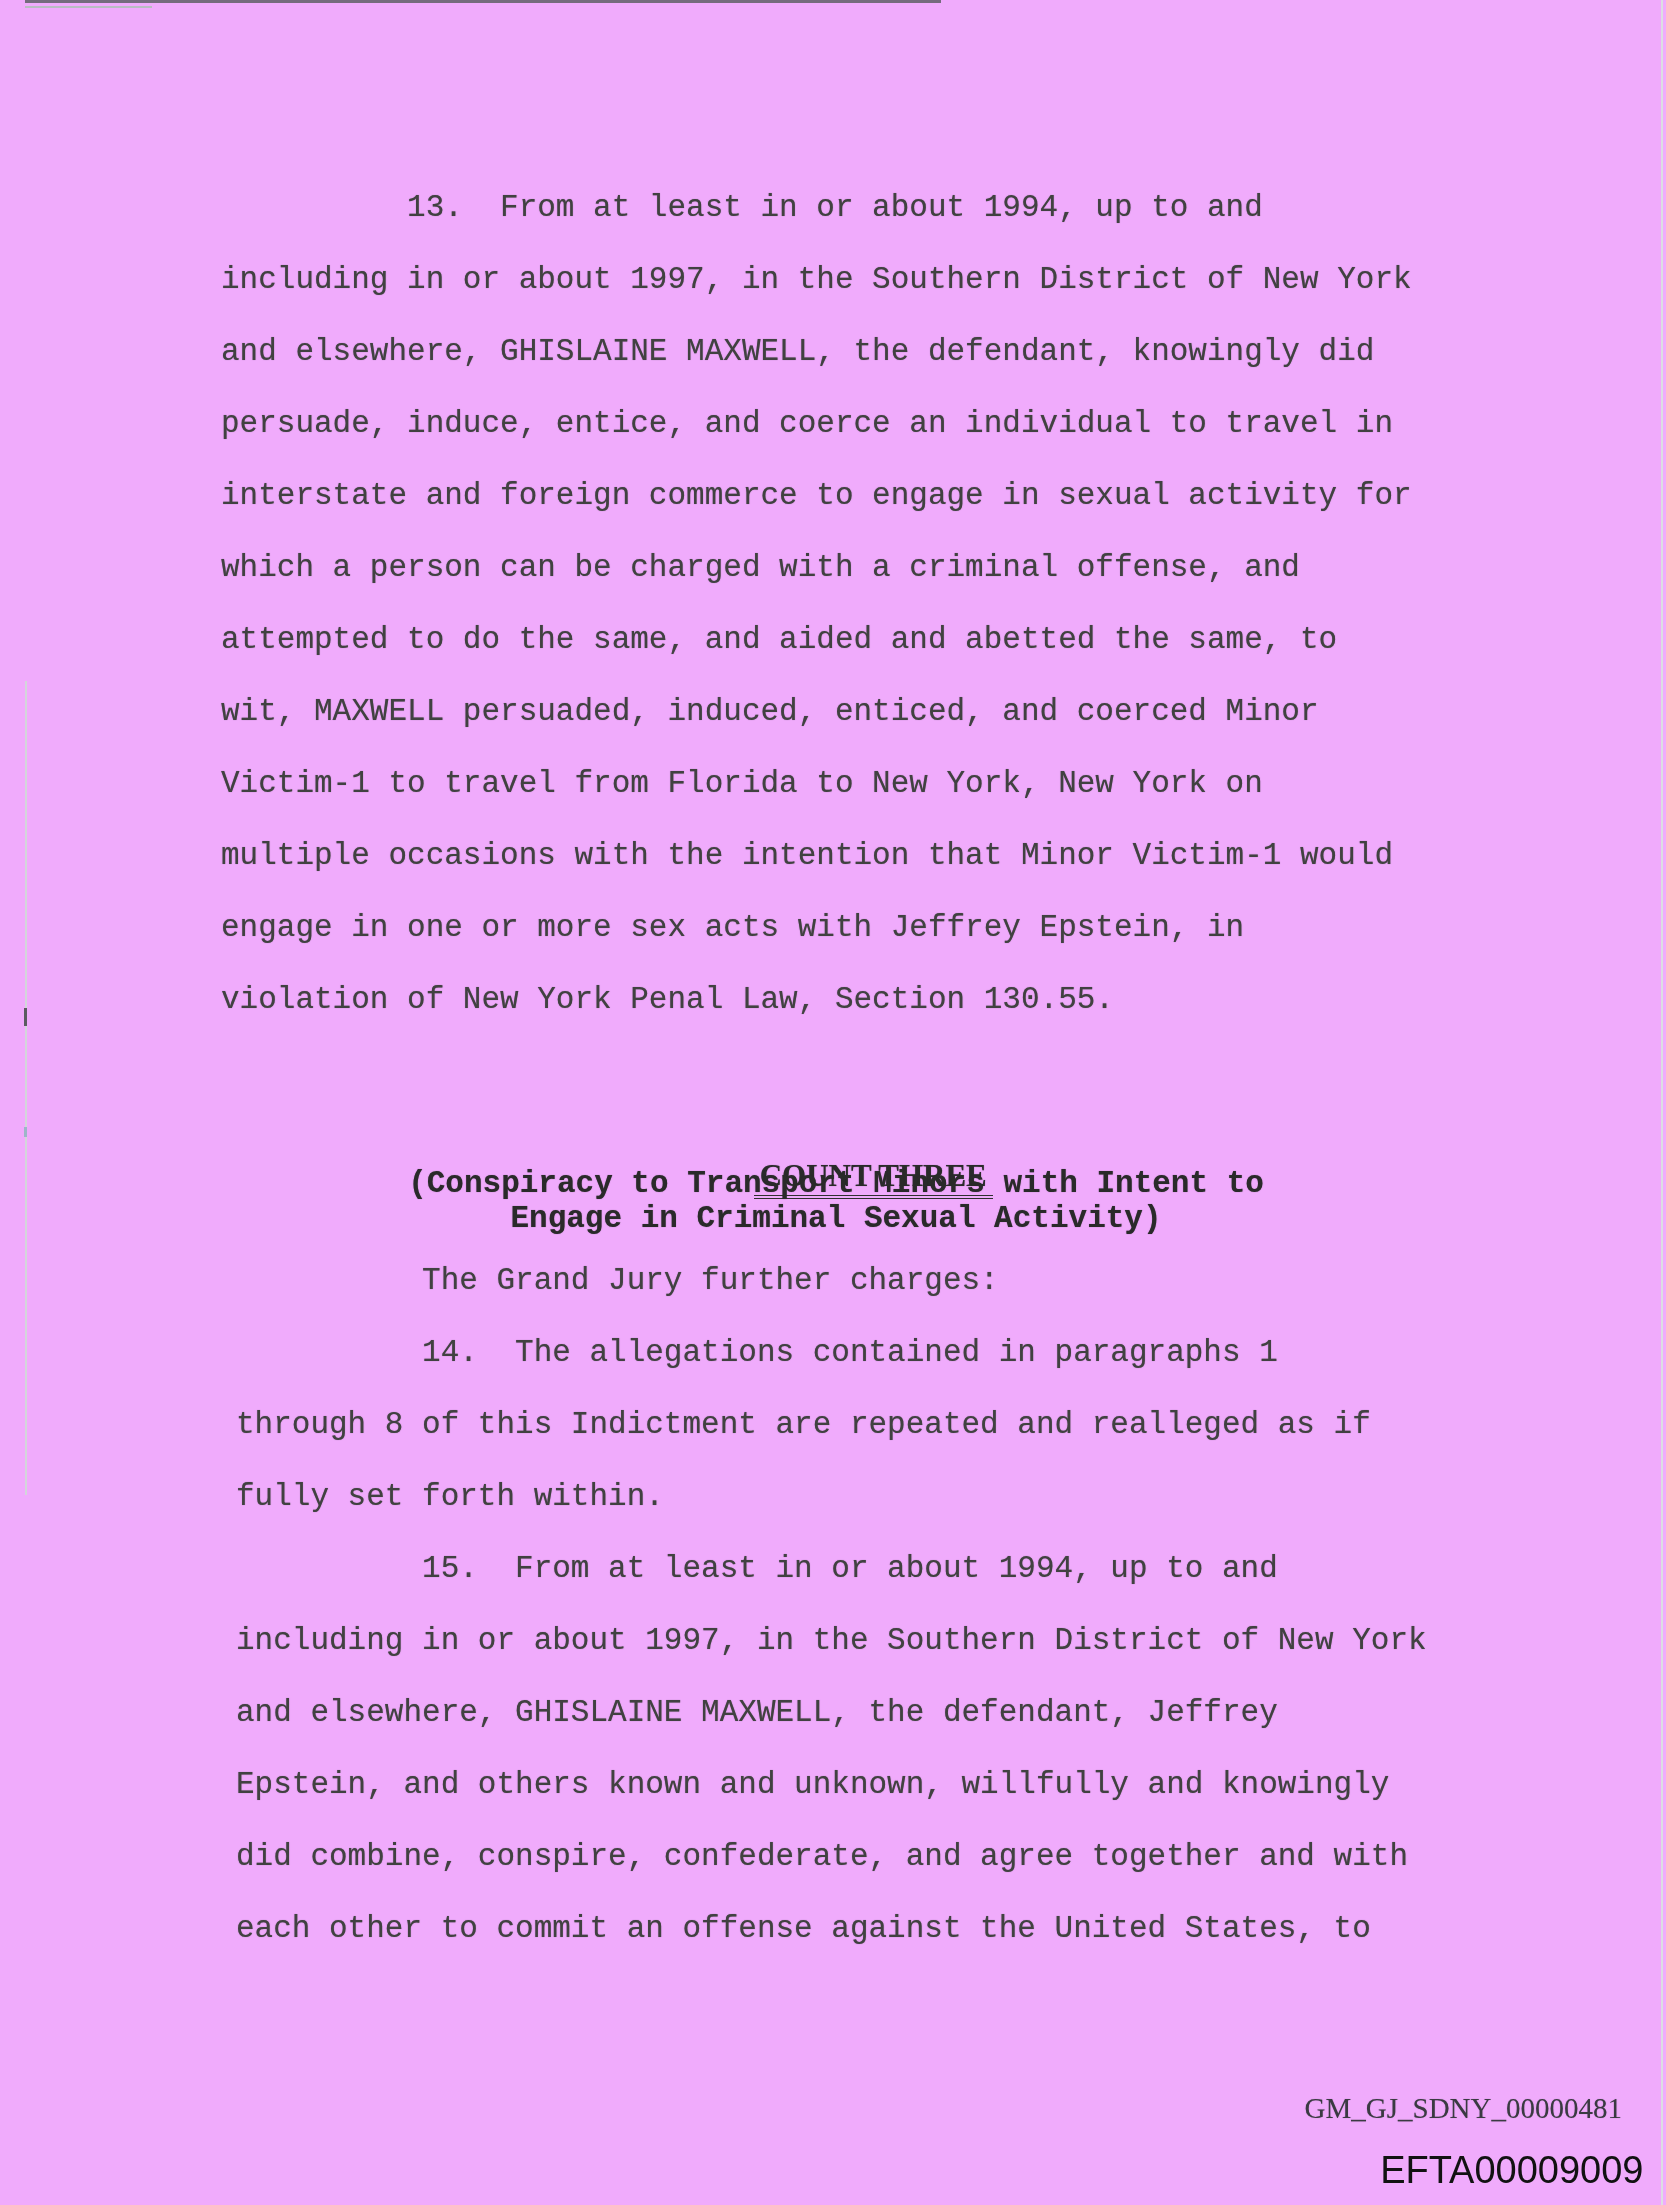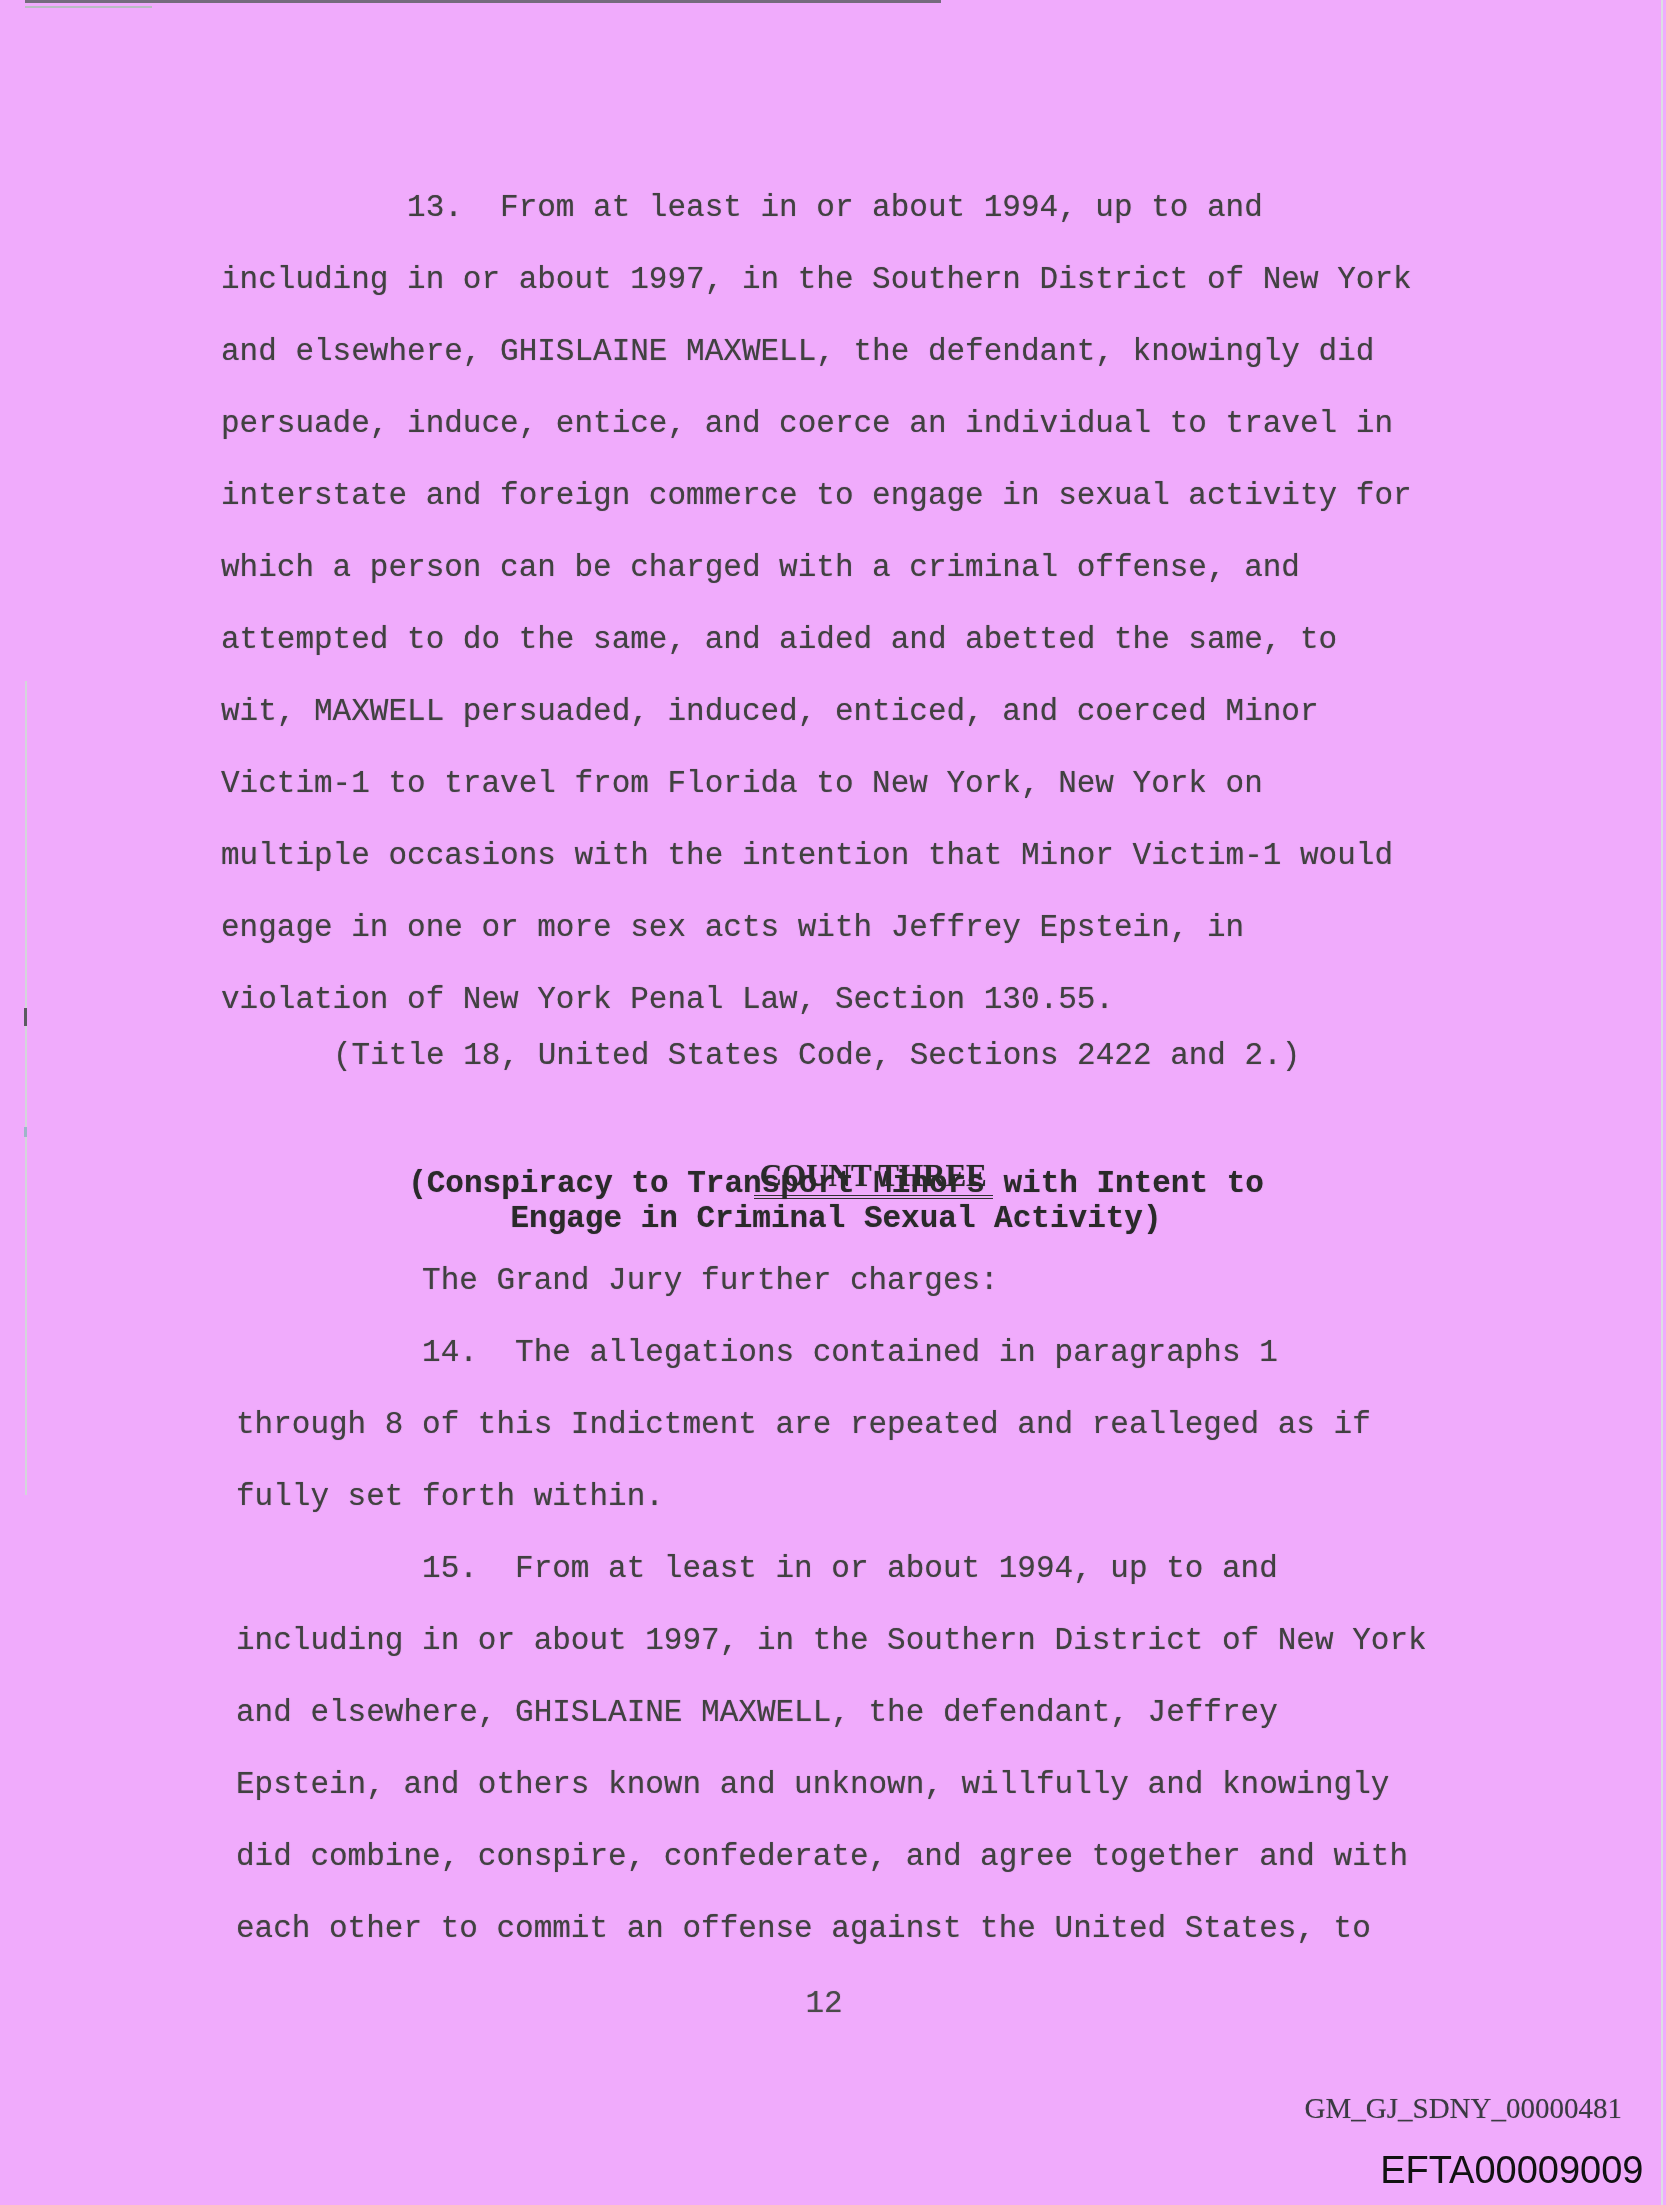--- a/index.html
+++ b/index.html
@@ -77,40 +77,38 @@
 persuade, induce, entice, and coerce an individual to travel in
 interstate and foreign commerce to engage in sexual activity for
 which a person can be charged with a criminal offense, and
 attempted to do the same, and aided and abetted the same, to
 wit, MAXWELL persuaded, induced, enticed, and coerced Minor
 Victim-1 to travel from Florida to New York, New York on
 multiple occasions with the intention that Minor Victim-1 would
 engage in one or more sex acts with Jeffrey Epstein, in
 violation of New York Penal Law, Section 130.55.</div>
 
-  <div class="mono" style="left:333px; top:1038px; line-height:35px;">(Title 18, United States Code, Sections 2422 and 2.)</div>
 
   <div class="mono bold centerband heading-wrap">
     <span class="heading-underline">COUNT THREE</span>
   </div>
 
   <div class="mono bold single centerband" style="top:1166px;">(Conspiracy to Transport Minors with Intent to
 Engage in Criminal Sexual Activity)</div>
 
   <div class="mono block" style="left:221px; top:1245px;margin-left:15px;">          The Grand Jury further charges:
           14.  The allegations contained in paragraphs 1
 through 8 of this Indictment are repeated and realleged as if
 fully set forth within.
           15.  From at least in or about 1994, up to and
 including in or about 1997, in the Southern District of New York
 and elsewhere, GHISLAINE MAXWELL, the defendant, Jeffrey
 Epstein, and others known and unknown, willfully and knowingly
 did combine, conspire, confederate, and agree together and with
 each other to commit an offense against the United States, to</div>
 
-  <div class="mono page-number-band" style="position:absolute;">12</div>
 
   <div class="bates bates-serif">GM_GJ_SDNY_00000481</div>
 
   <div class="bates bates-sans">EFTA00009009</div>
 
 </div>
 
 
 </body></html>

